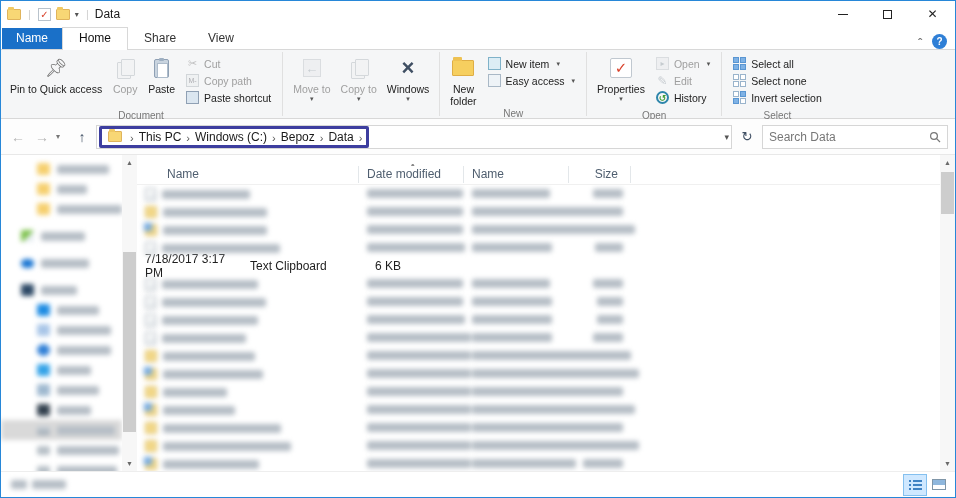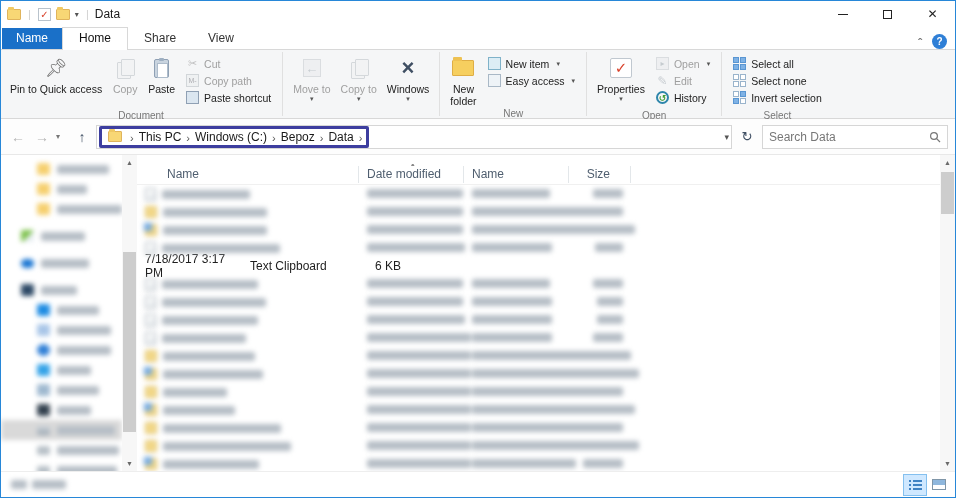--- a/index.html
+++ b/index.html
@@ -118,21 +118,21 @@
   .scroll-arrow{height:15px;width:100%;display:flex;align-items:center;justify-content:center;font-size:7px;color:#6a6a6a;}
   .side-scroll .track{flex:1;width:100%;position:relative;}
   .side-thumb{position:absolute;left:1px;right:1px;top:82px;height:180px;background:#cdcdcd;}
 
   .filearea{flex:1;display:flex;flex-direction:column;overflow:hidden;background:#fff;margin-top:9px;}
   .headers{height:21px;display:flex;align-items:center;border-bottom:1px solid #f0f0f0;flex:0 0 auto;}
   .hcell{font-size:12px;color:#4f5e6f;border-right:1px solid #e3e7ea;height:17px;display:flex;align-items:center;position:relative;}
   .h-name{width:222px;padding-left:30px;}
   .h-date{width:105px;padding-left:8px;}
   .h-type{width:105px;padding-left:8px;}
-  .h-size{width:62px;justify-content:flex-end;padding-right:20px;}
+  .h-size{width:62px;justify-content:flex-end;padding-right:12px;}
   .sort-caret{position:absolute;top:-6px;left:50%;font-size:7px;color:#888;}
 
   .rows{flex:1;overflow:hidden;}
   .frow{display:flex;align-items:center;height:18px;font-size:12px;color:#1e1e1e;}
   .frow.blurred{filter:blur(2.6px);}
   .c-name{width:222px;display:flex;align-items:center;gap:6px;padding-left:8px;}
   .c-date{width:105px;padding-left:8px;}
   .c-type{width:105px;padding-left:8px;}
   .c-size{width:62px;text-align:right;padding-right:8px;}
   .fi-white{width:11px;height:13px;background:#fff;border:1px solid #98a4ae;border-radius:1px;

